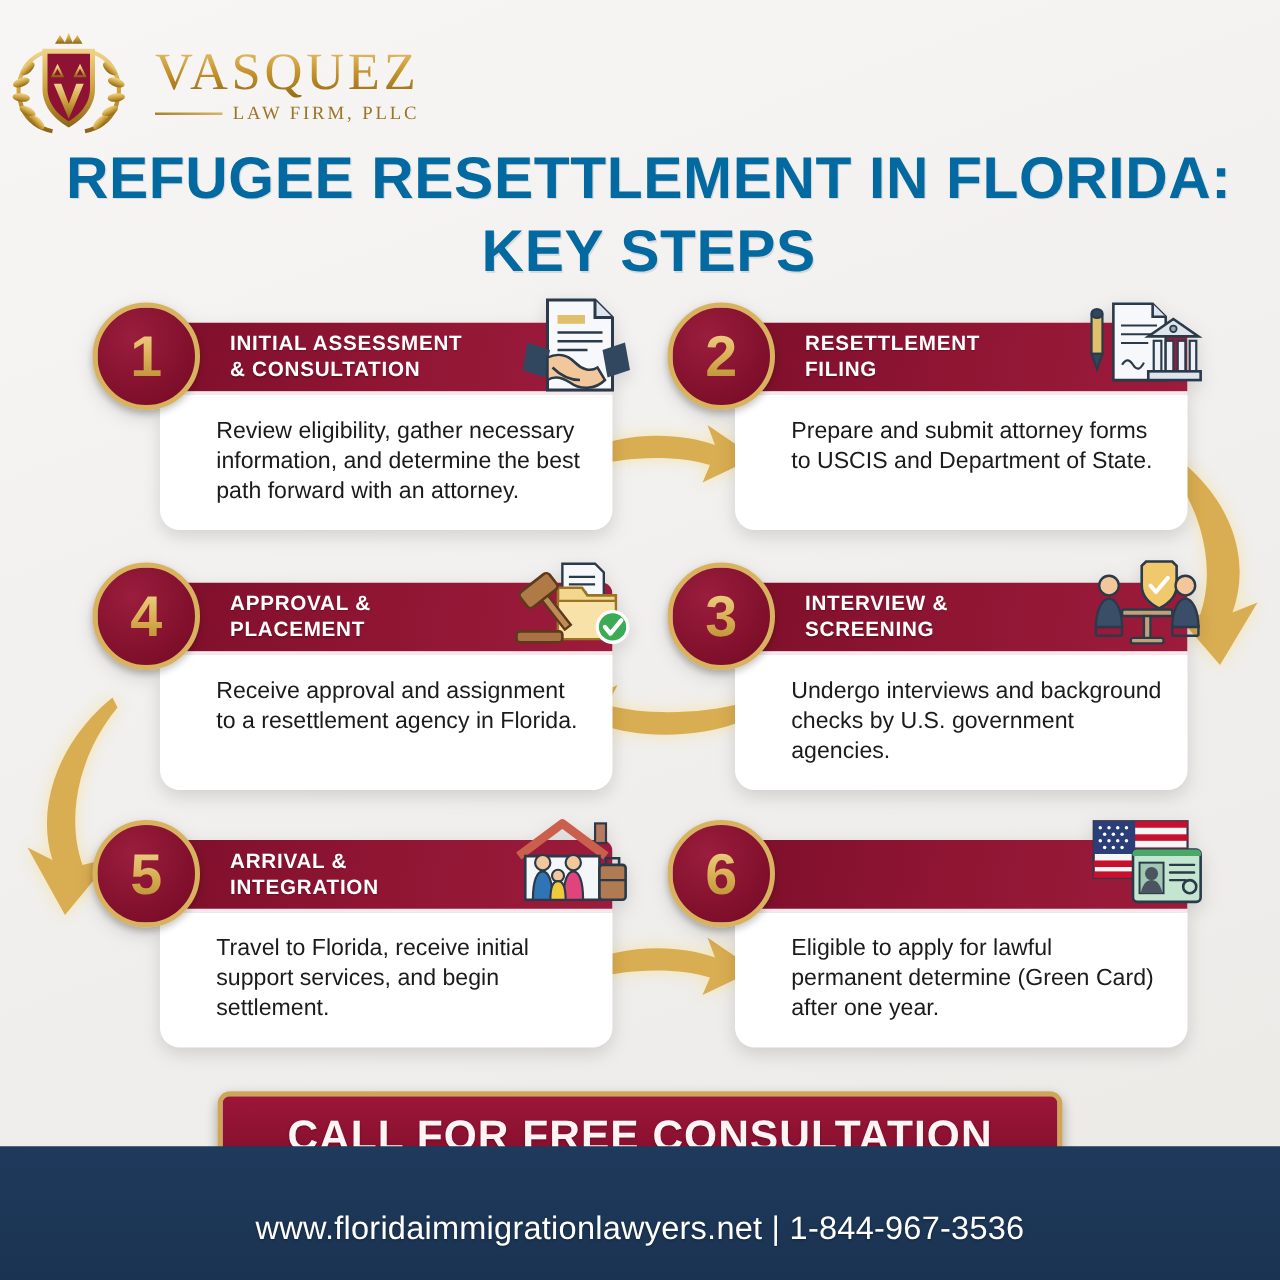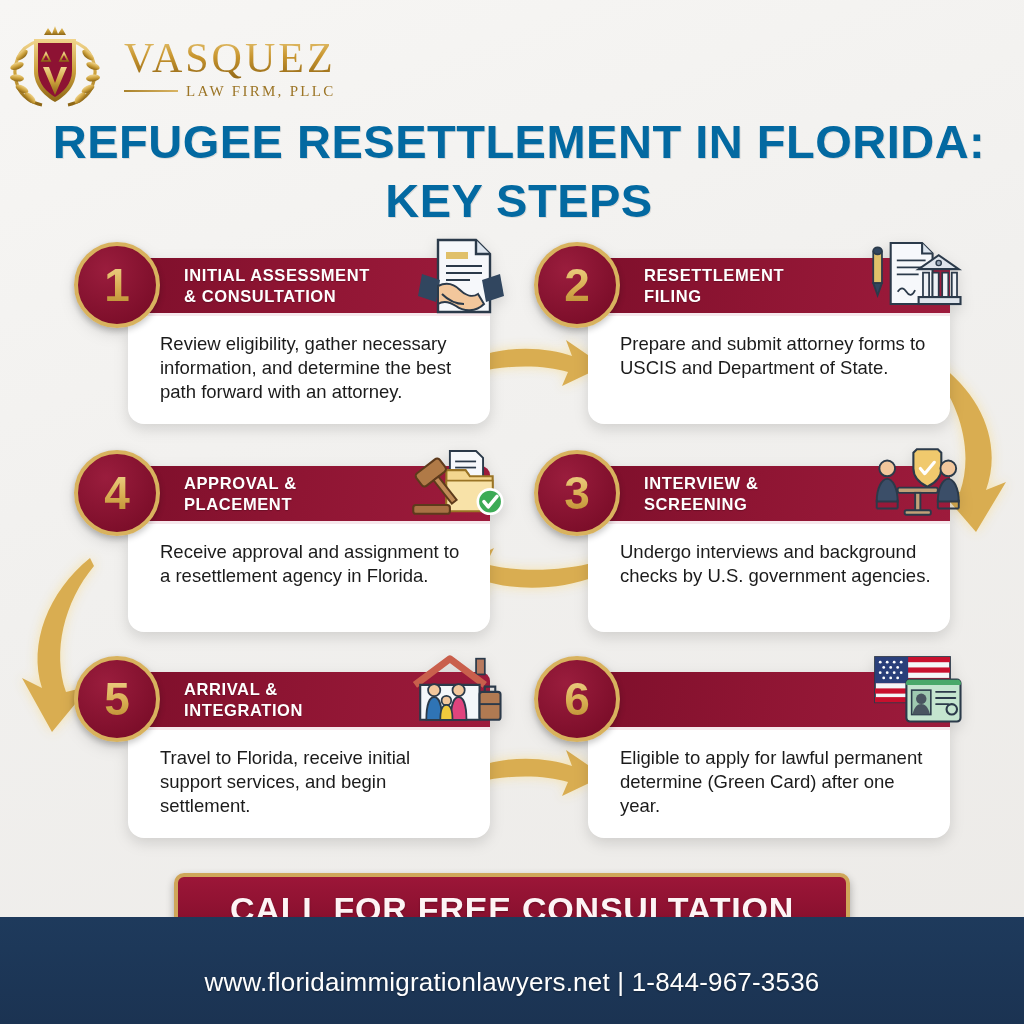--- a/index.html
+++ b/index.html
@@ -112,21 +112,21 @@
   }
   .card-icon {
     position: absolute;
     right: -14px; top: -24px;
     width: 96px; height: 86px;
     pointer-events: none;
   }
   .card-body {
     background: #ffffff;
     border-radius: 0 0 16px 16px;
-    padding: 16px 18px 18px 32px;
+    padding: 16px 18px 18px 45px;
     min-height: 108px;
   }
   .card-body p {
     font-size: 18.5px;
     line-height: 1.30;
     color: #1b1b1b;
     white-space: pre-line;
   }
 
   

